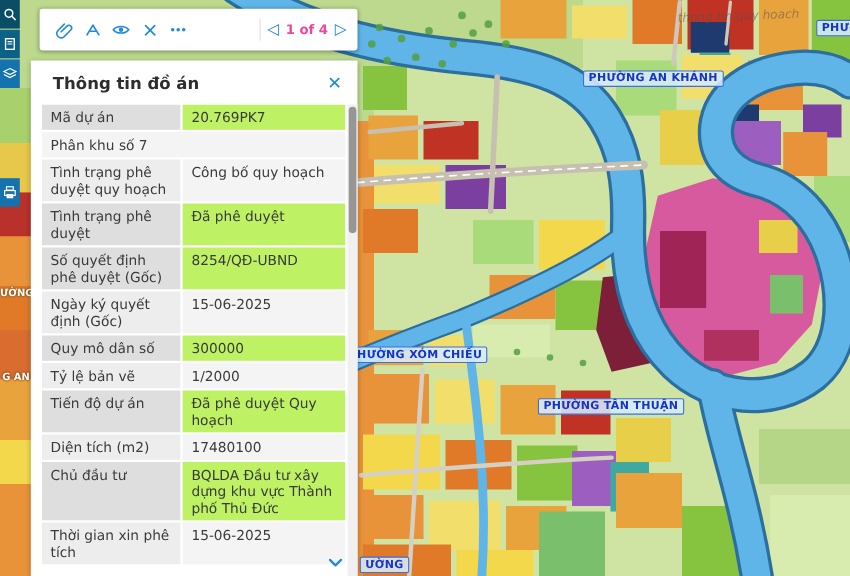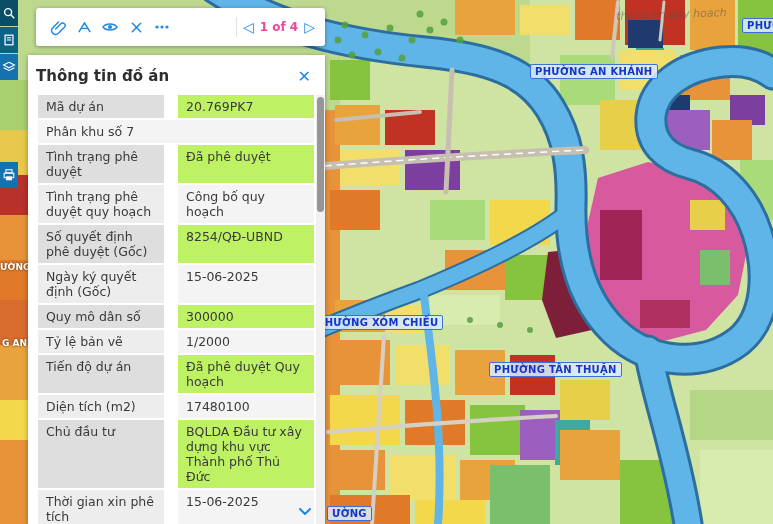--- a/index.html
+++ b/index.html
@@ -38,27 +38,27 @@
   .tb-btn + .tb-btn{margin-left:2px;}
   .tb-spacer{flex:1;}
   .tb-divider{width:1px;height:20px;background:#e0e0e0;margin:0 6px;}
   .pager{display:flex;align-items:center;gap:6px;}
   .pager-arrow{color:#1e88e5;font-size:14px;line-height:1;cursor:pointer;}
   .pager-text{font-size:12px;font-weight:bold;color:#ec4899;}
 
   
   .panel{position:absolute;left:28px;top:55px;width:297px;height:469px;background:#fff;z-index:10;
     box-shadow:0 1px 5px rgba(0,0,0,.35);box-sizing:border-box;}
-  .panel-head{display:flex;align-items:flex-end;justify-content:space-between;padding:12px 12px 8px 8px;}
+  .panel-head{display:flex;align-items:center;justify-content:space-between;padding:12px 12px 8px 20px;}
   .panel-title{font-size:15px;font-weight:bold;color:#2e2e2e;}
   .panel-close{color:#1e88e5;font-size:16px;font-weight:bold;cursor:pointer;line-height:1;padding:0 2px;}
   .info-table{position:absolute;left:10px;right:11px;top:40px;bottom:0;overflow:hidden;}
   .trow{display:flex;margin-bottom:2px;align-items:stretch;}
   .tlabel,.tvalue{font-size:12.5px;line-height:15px;color:#3a3a3a;padding:4px 8px;box-sizing:border-box;}
-  .tlabel{width:126px;flex:0 0 126px;margin-right:14px;}
+  .tlabel{width:126px;flex:0 0 126px;margin-right:2px;}
   .tvalue{flex:1;}
   .trow.odd  .tlabel{background:#dedede;} .trow.odd  .tvalue{background:#bef264;}
   .trow.even .tlabel{background:#ededed;} .trow.even .tvalue{background:#f4f4f4;}
   .vscroll{position:absolute;right:0;top:40px;bottom:0;width:9px;background:#f0f0f0;}
   .vscroll-thumb{position:absolute;left:1px;right:1px;top:2px;height:115px;background:#969696;border-radius:4px;cursor:pointer;}
   .scroll-more{position:absolute;right:13px;bottom:3px;cursor:pointer;}
 </style>
 </head>
 <body>
 
@@ -271,27 +271,27 @@
       <span class="panel-close">✕</span>
     </div>
     <div class="info-table">
         <div class="trow odd">
           <div class="tlabel">Mã dự án</div>
           <div class="tvalue">20.769PK7</div>
         </div>
         <div class="trow even">
           <div class="tvalue">Phân khu số 7</div>
         </div>
+        <div class="trow even">
+          <div class="tlabel">Tình trạng phê duyệt quy hoạch</div>
+          <div class="tvalue">Công bố quy hoạch</div>
+        </div>
         <div class="trow odd">
           <div class="tlabel">Tình trạng phê duyệt</div>
           <div class="tvalue">Đã phê duyệt</div>
-        </div>
-        <div class="trow even">
-          <div class="tlabel">Tình trạng phê duyệt quy hoạch</div>
-          <div class="tvalue">Công bố quy hoạch</div>
         </div>
         <div class="trow odd">
           <div class="tlabel">Số quyết định phê duyệt (Gốc)</div>
           <div class="tvalue">8254/QĐ-UBND</div>
         </div>
         <div class="trow even">
           <div class="tlabel">Ngày ký quyết định (Gốc)</div>
           <div class="tvalue">15-06-2025</div>
         </div>
         <div class="trow odd">

